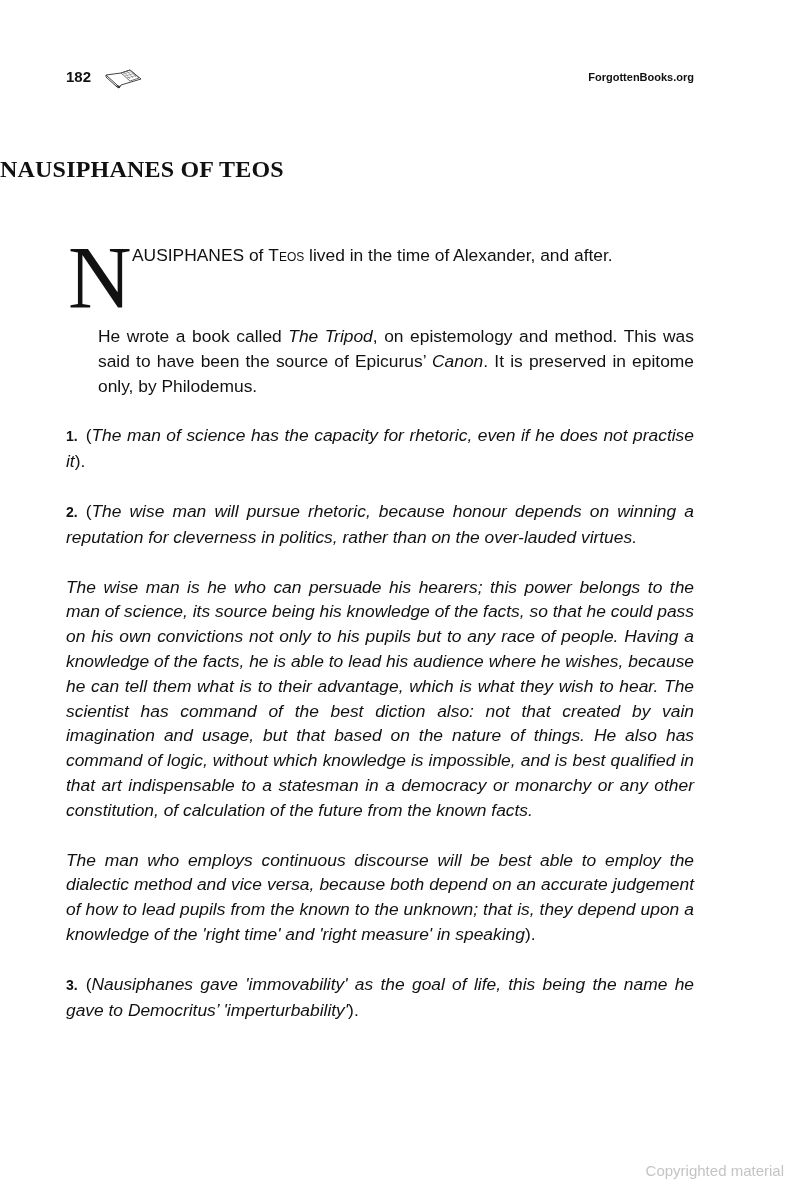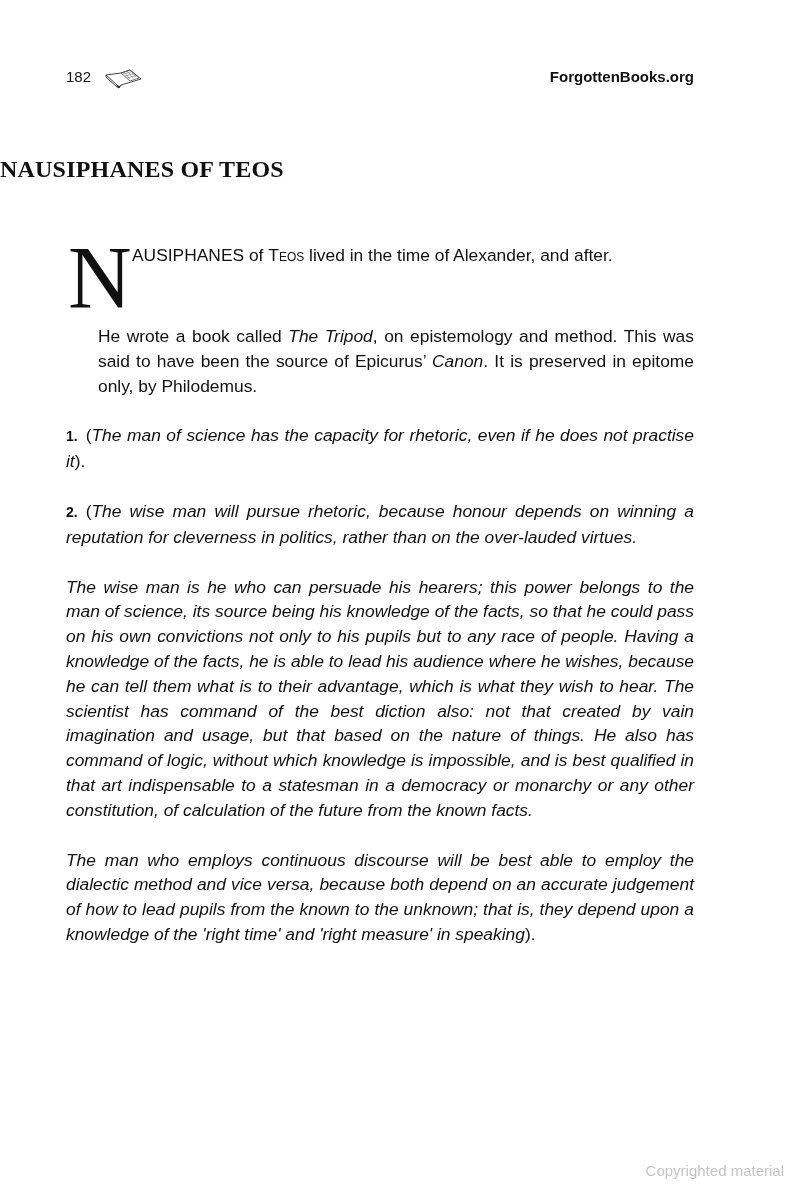--- a/index.html
+++ b/index.html
@@ -19,37 +19,37 @@
       position: absolute;
       top: 66px;
       left: 66px;
       width: 628px;
       height: 24px;
     }
     .page-num {
       position: absolute;
       left: 0;
       top: 0;
-      font-weight: normal;
+      font-weight: bold;
       font-size: 15px;
       line-height: 22px;
     }
     .book-icon {
       position: absolute;
       left: 37px;
       top: -1px;
       width: 40px;
       height: 24px;
     }
     .site-name {
       position: absolute;
       right: 0;
       top: 0;
       font-weight: bold;
-      font-size: 15px;
+      font-size: 11px;
       line-height: 22px;
     }
     .title {
       position: absolute;
       top: 156px;
       left: 0;
       width: 760px;
       text-align: left;
       font-family: "Liberation Serif", "DejaVu Serif", serif;
       font-weight: bold;
@@ -142,15 +142,16 @@
   <p class="intro"><span>He wrote a book called </span><span class="it">The Tripod</span><span>, on epistemology and method. This was said to have been the source of Epicurus’ </span><span class="it">Canon</span><span>. It is preserved in epitome only, by Philodemus.</span></p>
 
   <p><span class="num">1.</span><span>(</span><span class="it">The man of science has the capacity for rhetoric, even if he does not practise it</span><span>).</span></p>
 
   <p><span class="num">2.</span><span>(</span><span class="it">The wise man will pursue rhetoric, because honour depends on winning a reputation for cleverness in politics, rather than on the over-lauded virtues.</span></p>
 
   <p class="it">The wise man is he who can persuade his hearers; this power belongs to the man of science, its source being his knowledge of the facts, so that he could pass on his own convictions not only to his pupils but to any race of people. Having a knowledge of the facts, he is able to lead his audience where he wishes, because he can tell them what is to their advantage, which is what they wish to hear. The scientist has command of the best diction also: not that created by vain imagination and usage, but that based on the nature of things. He also has command of logic, without which knowledge is impossible, and is best qualified in that art indispensable to a statesman in a democracy or monarchy or any other constitution, of calculation of the future from the known facts.</p>
 
   <p><span class="it">The man who employs continuous discourse will be best able to employ the dialectic method and vice versa, because both depend on an accurate judgement of how to lead pupils from the known to the unknown; that is, they depend upon a knowledge of the 'right time' and 'right measure' in speaking</span><span>).</span></p>
 
+  <p><span class="num">3.</span><span>(</span><span class="it">Nausiphanes gave 'immovability' as the goal of life, this being the name he gave to Democritus’ 'imperturbability'</span><span>).</span></p>
 </div>
 
 <div class="copyright">Copyrighted material</div>
 
 </body></html>

